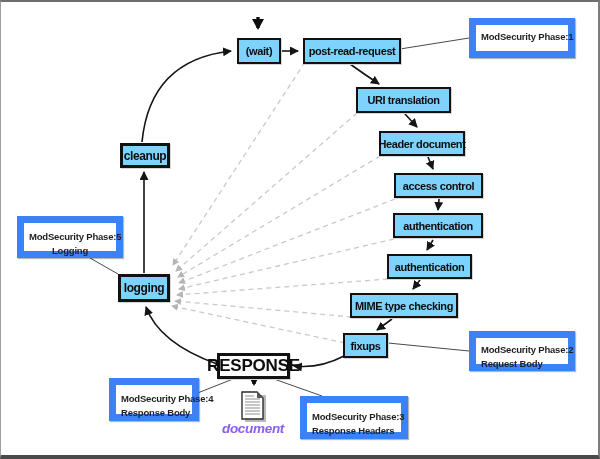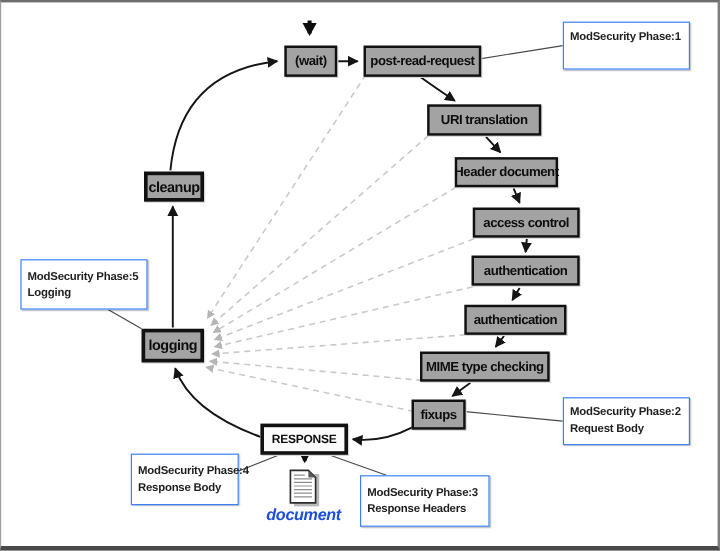--- a/index.html
+++ b/index.html
@@ -13,53 +13,53 @@
     border-bottom:4px solid #4a4a4a;
     border-left:1px solid #9e9e9e;
     overflow:hidden;
     font-family:"Liberation Sans", sans-serif;
   }
   svg.layer{position:absolute;left:0;top:0;width:600px;height:459px;}
   .node{
     position:absolute;
     box-sizing:border-box;
     display:flex;align-items:center;justify-content:center;
-    background:#a3a3a3;
+    background:#7dd3fc;
     border:2px solid #111111;
     color:#0d0d0d;
     font-weight:700;
     font-size:11px;
     letter-spacing:-0.4px;
     white-space:nowrap;
     box-shadow:1px 1px 0 #d6d6d6;
   }
-  .node.big{font-size:10px;letter-spacing:-0.2px;border-width:3px;background:#fbfbfb;}
+  .node.big{font-size:17px;letter-spacing:-0.2px;border-width:3px;background:#fbfbfb;}
   .node.hub{font-size:12px;border-width:3px;}
   .annotation{
     position:absolute;
     box-sizing:border-box;
     background:#ffffff;
-    border:1px solid #3b82f6;
+    border:7px solid #3b82f6;
     box-shadow:1px 1px 1px rgba(0,0,0,0.28);
     color:#1f1f1f;
     font-weight:700;
     font-size:9.5px;
     letter-spacing:-0.2px;
     line-height:1.45;
     padding:5px 5px;
     white-space:nowrap;
   }
   .annotation.align-left{text-align:left;}
-  .annotation.align-right{text-align:left;}
+  .annotation.align-right{text-align:center;}
   .doc-icon{position:absolute;left:236px;top:388px;width:32px;height:34px;}
   .doc-label{
     position:absolute;left:220px;top:419px;width:64px;
     text-align:center;
     font-weight:700;font-style:italic;
-    font-size:13.5px;color:#1d4ed8;letter-spacing:-0.3px;
+    font-size:13.5px;color:#8b5cf6;letter-spacing:-0.3px;
   }
 </style>
 </head>
 <body>
 
 <div class="canvas">
 
   <svg class="layer" viewBox="0 0 600 459">
     <defs>
       <marker id="mArrow" markerUnits="userSpaceOnUse" markerWidth="10" markerHeight="10" refX="8" refY="4.5" orient="auto">

